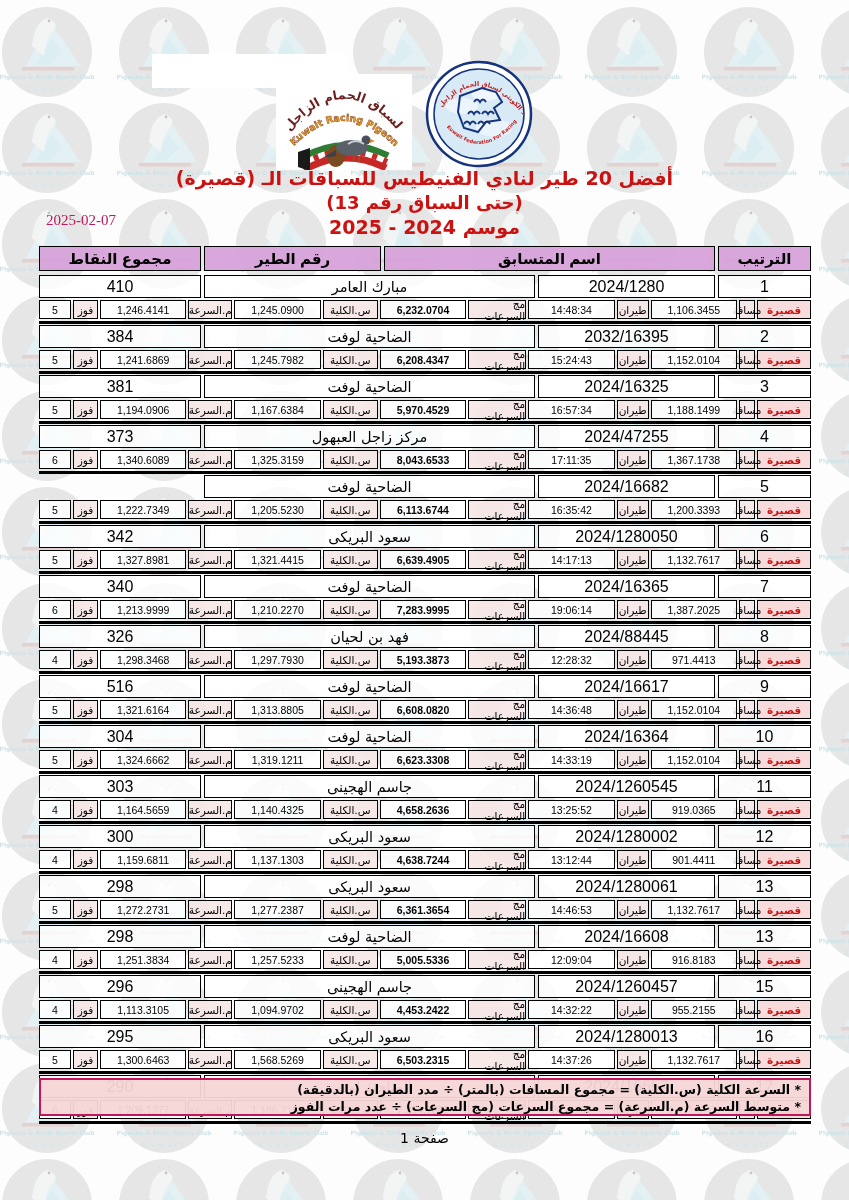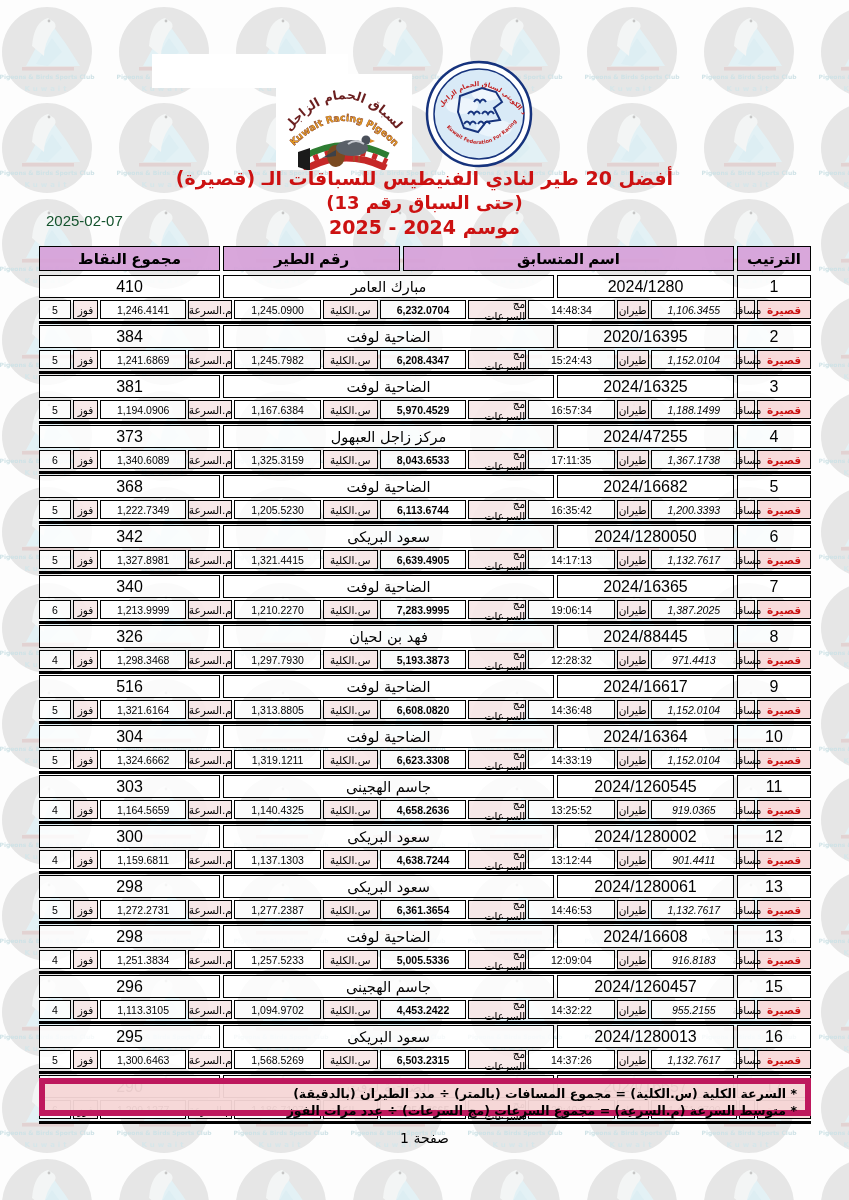--- a/index.html
+++ b/index.html
@@ -21,56 +21,56 @@
     position:absolute; left:276px; top:74px; width:136px; height:96px;
     background:#ffffff; z-index:4;
   }
   .logo-right { position:absolute; left:424px; top:58px; width:110px; height:112px; z-index:4; }
   .title-block { position:absolute; left:0; top:166px; width:100%; text-align:center; z-index:4; }
   .title-line { direction:rtl; font-weight:bold; color:var(--red,#cc1111); }
   .title-1 { font-size:19px; line-height:25px; }
   .title-2 { font-size:18px; line-height:24px; }
   .title-3 { font-size:19px; line-height:25px; }
   .report-date {
-    position:absolute; left:46px; top:212px; font-size:15px; color:#14532d;
-    z-index:4; direction:ltr; font-family:Liberation Sans, sans-serif;
+    position:absolute; left:46px; top:212px; font-size:15px; color:#be185d;
+    z-index:4; direction:ltr; font-family:Liberation Serif, serif;
   }
   
   .race-table { position:absolute; left:39px; top:246px; width:772px; z-index:4; }
   .t-row { display:flex; direction:rtl; gap:3px; }
   .cell {
     border:1.6px solid #000; background:rgba(255,255,255,0.82);
     display:flex; align-items:center; justify-content:center;
     font-family:"Liberation Sans","DejaVu Sans",sans-serif;
   }
   .head-row { height:25px; margin-bottom:4px; }
   .head-row .cell { background:rgba(214,160,216,0.93); font-weight:bold; font-size:15px; }
-  .col-rank  { width:74px; }
+  .col-rank  { width:93px; }
   .col-pigeon{ width:177px; }
   .col-name  { width:331px; }
   .col-points{ width:175px; flex:1; }
   .main-row { height:23px; }
   .main-row .cell { font-size:16px; }
   .main-row .col-name { font-size:14.5px; font-family:"DejaVu Sans",sans-serif; }
   .detail-row { height:19px; margin-top:2px; gap:2px; }
   .detail-row .cell { border-width:1.2px; font-size:10.5px; }
   .dcell-label { background:rgba(247,231,231,0.92); font-size:9.5px; font-family:"DejaVu Sans",sans-serif; }
   .dcell-value { direction:ltr; unicode-bidi:isolate; flex:1; }
   .dcell-badge { width:54px; background:rgba(248,218,218,0.95); color:var(--red,#cc1111); font-weight:bold; font-family:"DejaVu Sans",sans-serif; }
-  .w-lab-dist  { width:16px; } .w-val-dist  { width:88px;font-style:italic; }
+  .w-lab-dist  { width:16px; } .w-val-dist  { width:88px; }
   .w-lab-fly   { width:32px; } .w-val-fly   { width:62px; }
   .w-lab-sum   { width:58px; } .w-val-sum   { width:92px;font-weight:bold; }
   .w-lab-total { width:55px; } .w-val-total { width:82px; }
   .w-lab-avg   { width:44px; } .w-val-avg   { width:80px; }
   .w-lab-wins  { width:25px; } .w-val-wins  { width:32px; flex:0 0 32px; }
   .entry-sep { height:3px; background:#000; margin-top:2px; margin-bottom:1px; }
   
   .notes-box {
     position:absolute; left:39px; top:1078px; width:772px; height:38px;
-    background:rgba(246,214,214,0.95); border:6px solid #be185d; z-index:4;
+    background:rgba(246,214,214,0.95); border:2px solid #be185d; z-index:4;
     direction:rtl; text-align:right; padding:1px 8px 0 8px;
     font-size:12.5px; font-weight:bold; line-height:17px; color:#000;
   }
   .page-label {
     position:absolute; left:0; top:1130px; width:100%; text-align:center;
     font-size:14px; direction:rtl; z-index:4; color:#000;
   }
 </style>
 </head>
 <body>
@@ -1221,21 +1221,21 @@
         <div class="cell dcell-value w-val-avg">1,246.4141</div>
         <div class="cell dcell-label w-lab-wins">فوز</div>
         <div class="cell dcell-value w-val-wins">5</div>
       </div>
       <div class="entry-sep"></div>
     </div>
 
     <div class="entry">
       <div class="t-row main-row">
         <div class="cell col-rank">2</div>
-        <div class="cell col-pigeon">2020/16395</div>
+        <div class="cell col-pigeon">2032/16395</div>
         <div class="cell col-name">الضاحية لوفت</div>
         <div class="cell col-points">384</div>
       </div>
       <div class="t-row detail-row">
         <div class="cell dcell-badge">قصيرة</div>
         <div class="cell dcell-label w-lab-dist">مسافة</div>
         <div class="cell dcell-value w-val-dist">1,152.0104</div>
         <div class="cell dcell-label w-lab-fly">طيران</div>
         <div class="cell dcell-value w-val-fly">15:24:43</div>
         <div class="cell dcell-label w-lab-sum">مج السرعات</div>
@@ -1298,21 +1298,20 @@
         <div class="cell dcell-value w-val-wins">6</div>
       </div>
       <div class="entry-sep"></div>
     </div>
 
     <div class="entry">
       <div class="t-row main-row">
         <div class="cell col-rank">5</div>
         <div class="cell col-pigeon">2024/16682</div>
         <div class="cell col-name">الضاحية لوفت</div>
-        <div class="cell col-points">368</div>
       </div>
       <div class="t-row detail-row">
         <div class="cell dcell-badge">قصيرة</div>
         <div class="cell dcell-label w-lab-dist">مسافة</div>
         <div class="cell dcell-value w-val-dist">1,200.3393</div>
         <div class="cell dcell-label w-lab-fly">طيران</div>
         <div class="cell dcell-value w-val-fly">16:35:42</div>
         <div class="cell dcell-label w-lab-sum">مج السرعات</div>
         <div class="cell dcell-value w-val-sum">6,113.6744</div>
         <div class="cell dcell-label w-lab-total">س.الكلية</div>

